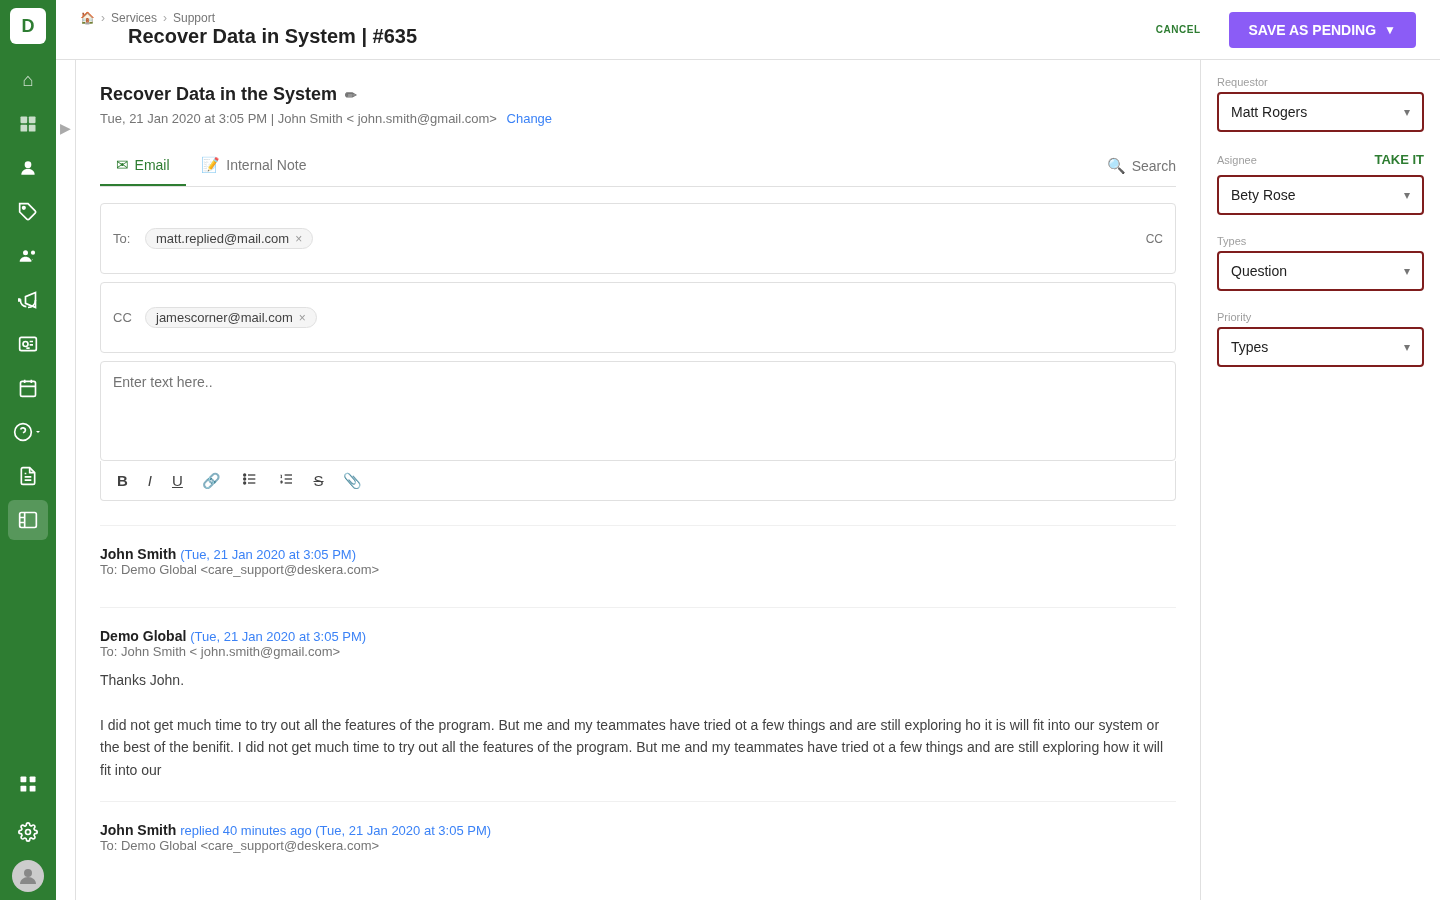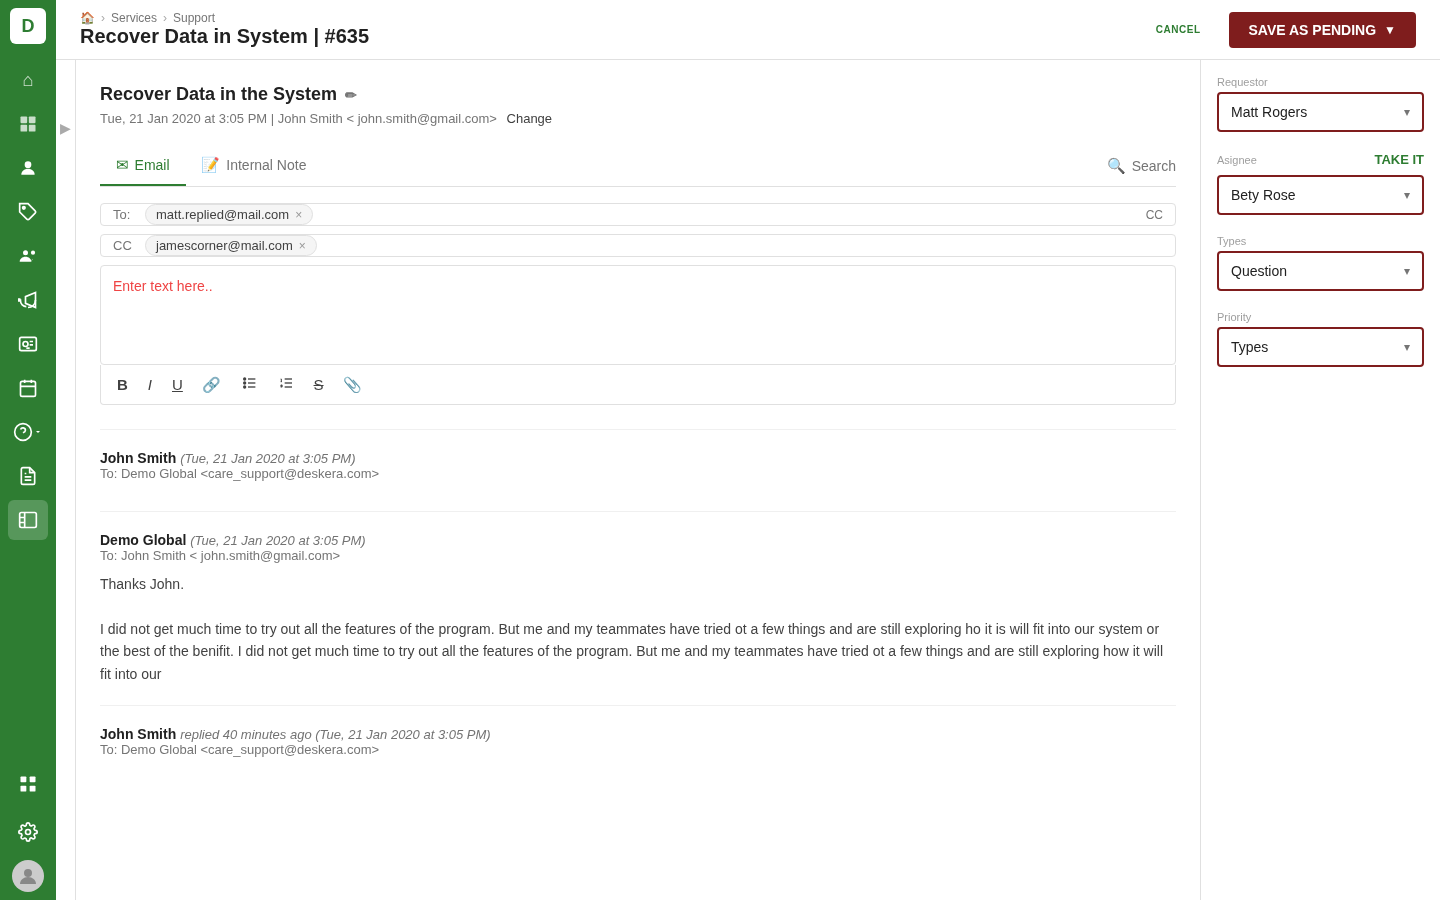--- a/index.html
+++ b/index.html
@@ -16,69 +16,69 @@
 
     
     .main-wrapper { flex: 1; display: flex; flex-direction: column; overflow: hidden; }
 
     
     .topbar { background: white; border-bottom: 1px solid #e0e0e0; padding: 0 24px; height: 60px; display: flex; align-items: center; justify-content: space-between; flex-shrink: 0; }
     .topbar-left { display: flex; flex-direction: column; }
     .breadcrumb { display: flex; align-items: center; gap: 6px; font-size: 12px; color: #757575; }
     .breadcrumb a { color: #757575; text-decoration: none; }
     .breadcrumb-sep { font-size: 12px; color: #aaa; }
-    .page-title { font-size: 20px; font-weight: 600; color: #212121; }
+    .page-title { font-size: 20px; font-weight: 600; color: #212121; margin-left: 48px; }
     .topbar-right { display: flex; align-items: center; gap: 12px; }
     .btn-cancel { background: none; border: none; color: #2e7d32; font-size: 10px; font-weight: 600; cursor: pointer; padding: 8px 16px; letter-spacing: 0.5px; }
-    .btn-save { background: #7f1d1d; color: white; border: none; border-radius: 4px; font-size: 14px; font-weight: 600; padding: 10px 20px; cursor: pointer; display: flex; align-items: center; gap: 8px; }
+    .btn-save { background: #8b5cf6; color: white; border: none; border-radius: 4px; font-size: 14px; font-weight: 600; padding: 10px 20px; cursor: pointer; display: flex; align-items: center; gap: 8px; }
     .btn-save .chevron { font-size: 12px; }
 
     
     .content-area { flex: 1; display: flex; overflow: hidden; }
 
     
     .sidebar-toggle { width: 20px; background: white; border-right: 1px solid #e0e0e0; display: flex; align-items: flex-start; padding-top: 60px; justify-content: center; cursor: pointer; }
     .sidebar-toggle span { font-size: 14px; color: #aaa; }
 
     
     .ticket-area { flex: 1; overflow-y: auto; padding: 24px; background: white; }
 
     
     .ticket-header { margin-bottom: 20px; }
     .ticket-title { font-size: 18px; font-weight: 600; color: #212121; display: flex; align-items: center; gap: 8px; margin-bottom: 6px; }
     .edit-icon { color: #757575; font-size: 14px; cursor: pointer; }
     .ticket-meta { font-size: 13px; color: #757575; }
-    .ticket-meta .change-link { color: #404040; cursor: pointer; font-weight: 500; }
+    .ticket-meta .change-link { color: #3b82f6; cursor: pointer; font-weight: 500; }
 
     
     .tabs { display: flex; align-items: center; border-bottom: 1px solid #e0e0e0; margin-bottom: 16px; }
     .tab { display: flex; align-items: center; gap: 6px; padding: 10px 16px; font-size: 14px; color: #757575; cursor: pointer; border-bottom: 2px solid transparent; }
     .tab.active { color: #2e7d32; border-bottom: 2px solid #2e7d32; }
     .tab-icon { font-size: 15px; }
     .tabs-search { margin-left: auto; display: flex; align-items: center; gap: 6px; color: #757575; font-size: 14px; cursor: pointer; }
     .tabs-search .search-icon { font-size: 15px; }
 
     
-    .compose-to, .compose-cc { display: flex; align-items: center; border: 1px solid #e0e0e0; border-radius: 4px; padding: 0 12px; margin-bottom: 8px; }
+    .compose-to, .compose-cc { display: flex; align-items: center; border: 1px solid #e0e0e0; border-radius: 4px; padding: 24px 12px; margin-bottom: 8px; }
     .compose-label { font-size: 13px; color: #757575; margin-right: 12px; min-width: 20px; }
     .email-tag { background: #f5f5f5; border: 1px solid #e0e0e0; border-radius: 14px; padding: 2px 10px; font-size: 13px; color: #424242; display: flex; align-items: center; gap: 6px; }
     .email-tag .remove { color: #999; cursor: pointer; font-size: 12px; }
     .cc-label-right { margin-left: auto; font-size: 12px; color: #757575; }
 
     
-    .compose-body { border: 1px solid #e0e0e0; border-radius: 4px; min-height: 100px; padding: 12px; color: #ef4444; font-size: 14px; margin-bottom: 0; }
+    .compose-body { border: 1px solid #e0e0e0; border-radius: 4px; min-height: 100px; padding: 12px; color: #737373; font-size: 14px; margin-bottom: 0; }
 
     
     .editor-toolbar { display: flex; align-items: center; gap: 12px; border: 1px solid #e0e0e0; border-top: none; border-radius: 0 0 4px 4px; padding: 8px 12px; background: white; margin-bottom: 24px; }
     .toolbar-btn { background: none; border: none; color: #424242; font-size: 15px; cursor: pointer; padding: 2px 4px; }
 
     
     .message-block { border-top: 1px solid #f0f0f0; padding: 20px 0; }
     .message-sender { font-size: 14px; font-weight: 600; color: #212121; }
-    .message-sender .meta { font-weight: 400; color: #737373; font-size: 13px; font-style: italic; }
+    .message-sender .meta { font-weight: 400; color: #3b82f6; font-size: 13px; }
     .message-to { font-size: 13px; color: #757575; margin-bottom: 10px; }
     .message-body { font-size: 14px; color: #424242; line-height: 1.6; }
     .message-reply-meta { font-size: 13px; color: #757575; font-weight: 400; }
 
     
     .right-panel { width: 240px; border-left: 1px solid #e0e0e0; background: white; padding: 16px; flex-shrink: 0; overflow-y: auto; }
 
     .panel-field { margin-bottom: 20px; }
     .panel-field-label { font-size: 11px; color: #9e9e9e; margin-bottom: 4px; }
     .panel-field-select { width: 100%; border: 2px solid #7f1d1d; border-radius: 4px; padding: 10px 12px; font-size: 14px; color: #212121; background: white; display: flex; align-items: center; justify-content: space-between; cursor: pointer; position: relative; }

